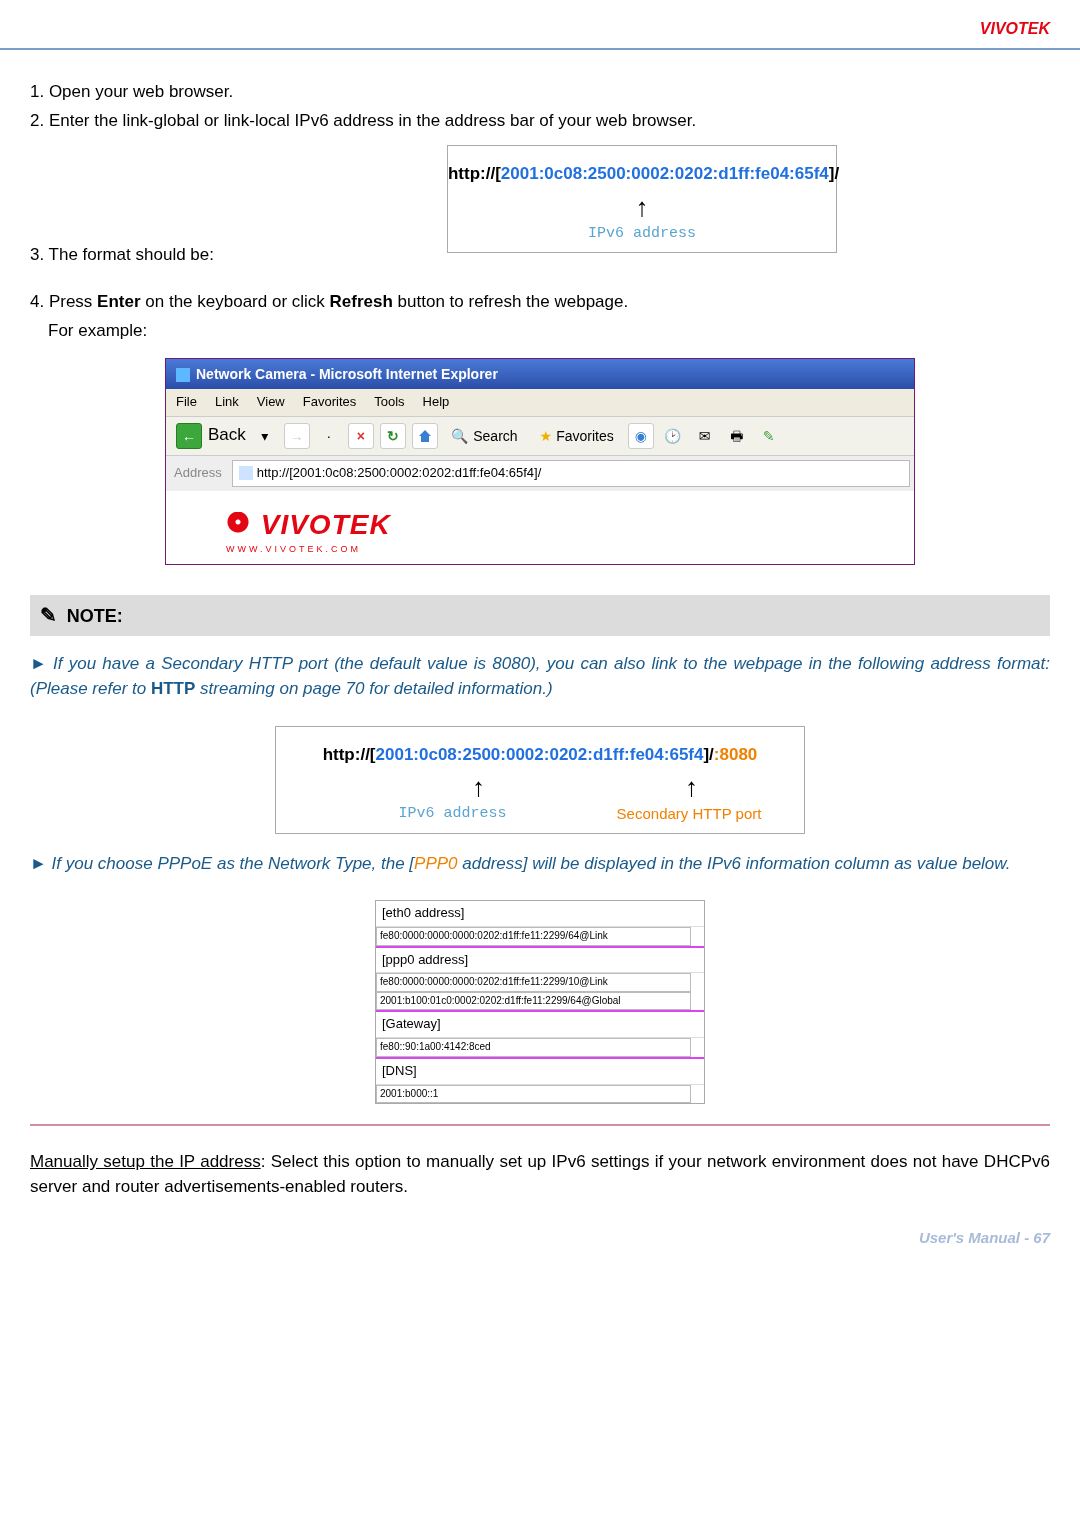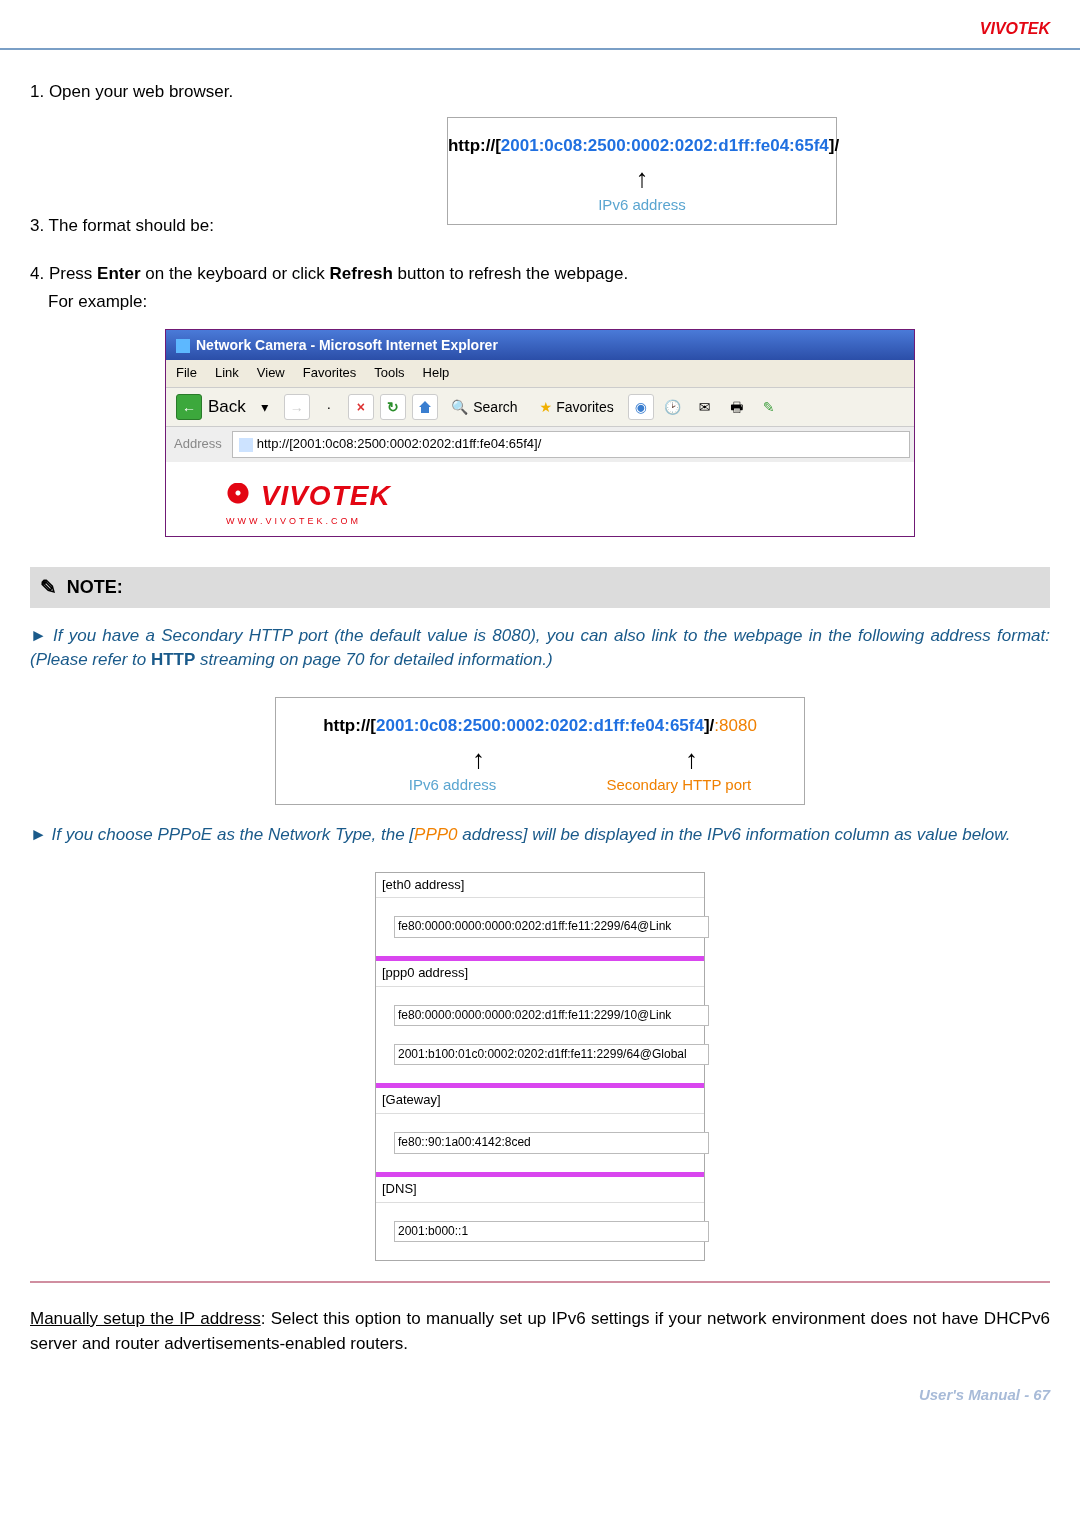--- a/index.html
+++ b/index.html
@@ -4,25 +4,25 @@
   <style>
     * { margin: 0; padding: 0; box-sizing: border-box; }
     body { font-family: Arial, sans-serif; background: #fff; color: #000; width: 1080px; }
     .header-brand { text-align: right; color: #e30613; font-weight: bold; font-style: italic; font-size: 16px; padding: 20px 30px 10px 0; border-bottom: 2px solid #7a9fc6; margin-bottom: 30px; }
     .content { padding: 0 30px; font-size: 17px; line-height: 1.45; }
     .para { margin-bottom: 4px; }
     .url-box { border: 1px solid #aaa; padding: 16px 0 8px; margin: 8px auto 18px; width: 390px; text-align: center; }
     .url-box.small { width: 530px; }
     .url-part { font-weight: bold; }
     .url-ipv6 { color: #2070e0; font-weight: bold; }
-    .url-port { color: #f08000; font-weight: normal; }
+    .url-port { color: #f08000; font-weight: bold; }
     .arrow { display: flex; justify-content: center; margin-top: 2px; font-size: 26px; }
     .arrow.dual { gap: 200px; padding-left: 90px; }
     .label-row { display: flex; justify-content: center; gap: 40px; font-size: 15px; margin-top: -4px; }
-    .label-ipv6 { color: #5aa5d0; }
+    .label-ipv6 { color: #5aa5d0; font-family: Liberation Mono, monospace; }
     .label-port { color: #f08000; }
     .ie-window { border: 1px solid #701a75; margin: 14px auto 30px; width: 750px; background: #fff; }
     .ie-title { background: linear-gradient(#4a7ad8,#2b4ea8); color: #fff; padding: 5px 10px; font-size: 14px; font-weight: bold; }
     .ie-title .ico { display: inline-block; width: 14px; height: 14px; background: #5db8ff; margin-right: 6px; vertical-align: middle; }
     .ie-menu { background: #efebde; padding: 4px 10px; font-size: 13px; display: flex; gap: 18px; }
     .ie-toolbar { background: #f3f2ea; padding: 6px 10px; display: flex; align-items: center; gap: 6px; border-top: 1px solid #ccc; }
     .tbtn { display: inline-flex; align-items: center; justify-content: center; width: 26px; height: 26px; border: 1px solid #ccc; background: #fff; border-radius: 3px; font-size: 14px; }
     .tbtn.green { background: #3ca83c; color: #fff; border-color: #2a7a2a; }
     .tbtn.wide { width: auto; padding: 0 8px; }
     .tbtn.nobord { border: none; background: none; }
@@ -34,34 +34,35 @@
     .vivo-logo .logo-text { color: #e30613; font-weight: 900; font-style: italic; font-size: 28px; letter-spacing: 1px; }
     .vivo-logo .eye { display: inline-block; width: 30px; height: 26px; background: radial-gradient(circle at 12px 10px,#fff 2px,#e30613 3px,#e30613 10px,transparent 11px); vertical-align: text-bottom; }
     .vivo-logo .tag { display: block; font-size: 9px; color: #e30613; letter-spacing: 3px; margin-top: -2px; }
     .note-bar { background: #dcdcdc; padding: 6px 10px; font-weight: bold; font-size: 18px; display: flex; align-items: center; gap: 10px; margin-bottom: 16px; }
     .note-bar .penicon { font-size: 20px; }
     .note-body { color: #1a5a8a; font-style: italic; margin-bottom: 24px; }
     .note-body .normal { font-style: normal; }
     .note-body .ppp0 { color: #f08000; }
     .info-table { border: 1px solid #aaa; width: 330px; margin: 10px auto 20px; font-size: 13px; }
     .info-table .sec { padding: 3px 6px; border-bottom: 1px solid #ddd; }
-    .info-table .val { font-size: 12px; border: 1px solid #bbb; width: 96%; margin: 18px; padding: 1px 3px; background: #fff; display: block; }
-    .info-table .hr { border-top: 5px solid #d946ef; }
+    .info-table .val { font-size: 10px; border: 1px solid #bbb; width: 96%; margin: 0; padding: 1px 3px; background: #fff; display: block; }
+    .info-table .hr { border-top: 2px solid #d946ef; }
     hr.sep { border: none; border-top: 2px solid #d08ea0; margin: 12px 0 24px; }
     .manual-para { font-size: 17px; line-height: 1.45; text-align: justify; }
     .underline { text-decoration: underline; }
     .footer { text-align: right; padding: 30px 30px 10px; color: #a8bbd8; font-style: italic; font-size: 15px; font-weight: bold; }
   </style>
 </head>
 <body>
 
 <div class="header-brand">VIVOTEK</div>
 
 <div class="content">
   <div class="para">1. Open your web browser.</div>
+  <div class="para">2. Enter the link-global or link-local IPv6 address in the address bar of your web browser.</div>
   <div style="display:flex; align-items:flex-end; gap:20px;">
     <div class="para">3. The format should be:</div>
     <div class="url-box">
       <span class="url-part">http://[</span><span class="url-ipv6">2001:0c08:2500:0002:0202:d1ff:fe04:65f4</span><span class="url-part">]/</span>
       <div class="arrow">↑</div>
       <div class="label-row">
           <span class="label-ipv6">IPv6 address</span>
         </div>
     </div>
   </div>

